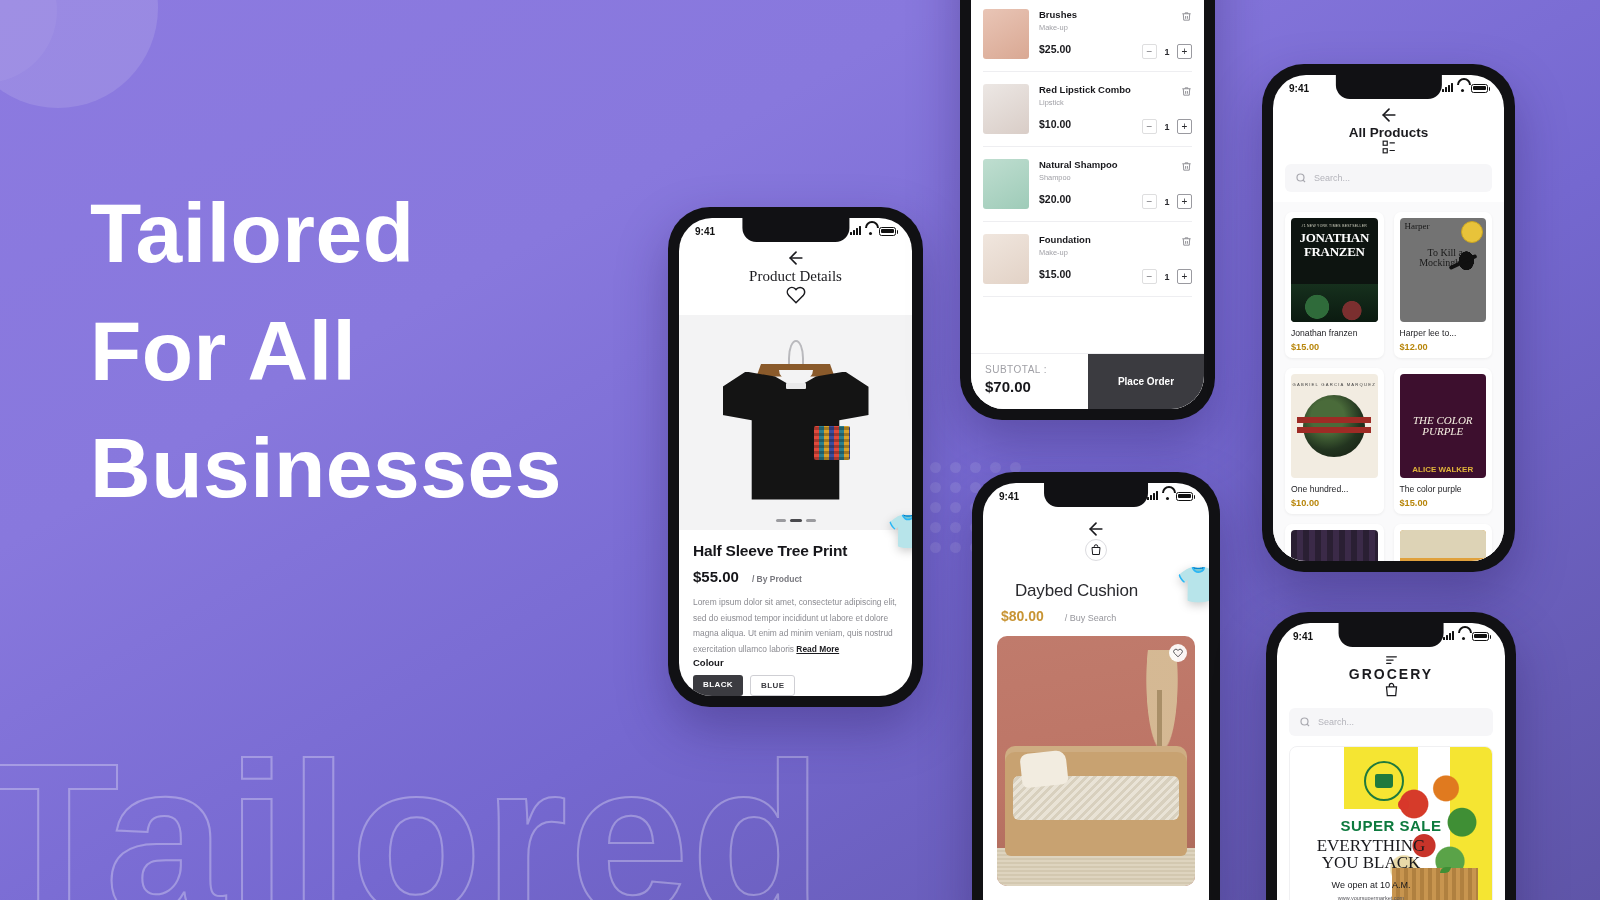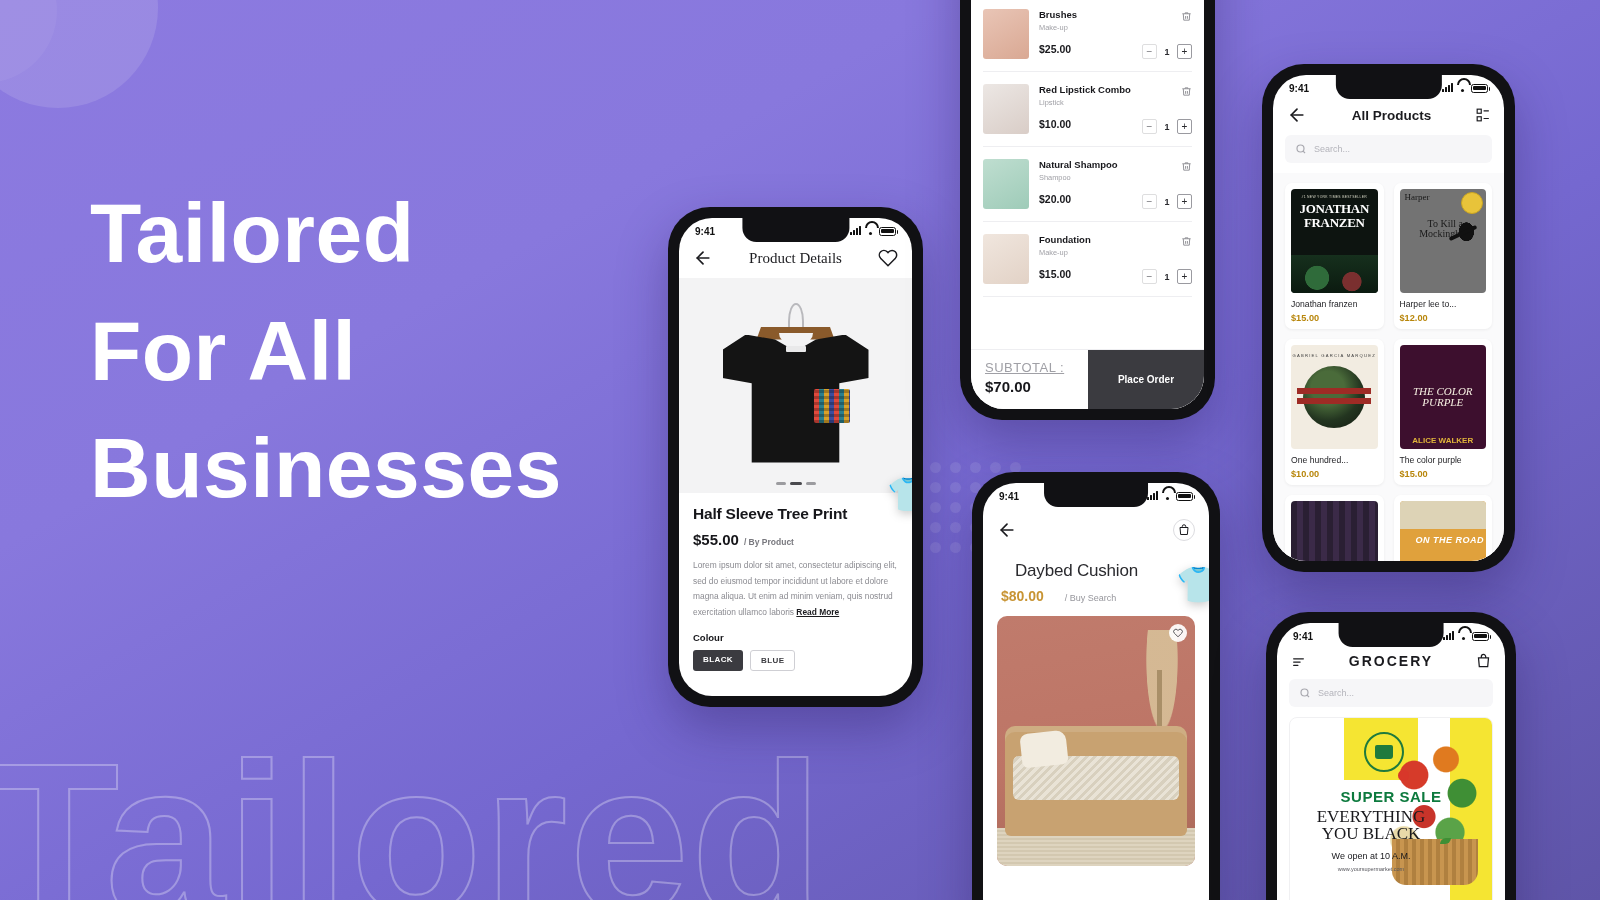--- a/index.html
+++ b/index.html
@@ -121,20 +121,21 @@
     content:""; position:absolute; inset:1.2px; background:#111; border-radius:1px;
   }
   .batt::after{
     content:""; position:absolute; right:-3px; top:2.5px;
     width:1.5px; height:4px; background:#111; border-radius:0 1px 1px 0;
   }
 
   .appbar {
     display:flex; align-items:center; justify-content:space-between;
     padding: 4px 14px 10px;
+    flex-direction: column;
   }
   .appbar .title { font-size: 14px; font-weight: 600; color: #1b1b1f; }
   .ico { width: 20px; height: 20px; display:flex; align-items:center; justify-content:center; color:#1b1b1f; }
   .ico svg { width: 100%; height: 100%; }
 
   
   #phone-product { left: 668px; top: 207px; width: 255px; height: 500px; }
   #phone-product .title { font-family:"Liberation Serif", serif; font-size:15px; font-weight:400; }
   .pd-hero {
     position: relative;
@@ -178,26 +179,26 @@
   }
   .pd-dots{
     position:absolute; left:50%; bottom:8px; transform:translateX(-50%);
     display:flex; gap:4px; align-items:center;
   }
   .pd-dots i{ display:block; width:10px; height:3px; border-radius:2px; background:#9b9b9f; }
   .pd-dots i.on{ background:#4a4a4e; width:12px; }
 
   .pd-body { padding: 12px 14px 0; position: relative; }
   .pd-name { font-size: 15.5px; font-weight: 700; color:#16161a; letter-spacing:-.2px; }
-  .pd-pricerow { margin-top: 8px; display:flex; align-items:baseline; gap:5px; }
+  .pd-pricerow { margin-top: 8px; display:flex; align-items:baseline; gap:13px; }
   .pd-price { font-size: 15px; font-weight: 600; color:#16161a; }
   .pd-by { font-size: 8.5px; color:#78787e; font-weight:600; }
   .pd-desc { margin-top: 10px; font-size: 8.4px; line-height: 1.85; color:#8b8b91; }
   .pd-readmore { color:#1b1b1f; font-weight:700; text-decoration: underline; }
-  .pd-colour-label { margin-top: 12px; font-size: 9.5px; font-weight:700; color:#16161a; }
+  .pd-colour-label { font-size: 9.5px; font-weight:700; color:#16161a; }
   .pd-swatches { margin-top: 7px; display:flex; gap:7px; }
   .sw {
     font-size: 8px; font-weight: 700; letter-spacing:.4px;
     padding: 5px 10px; border-radius: 3px;
   }
   .sw.dark { background:#3b3b40; color:#fff; }
   .sw.light { background:#fff; color:#3b3b40; border:1px solid #cfcfd4; }
 
   .sticker-shirt {
     position: absolute;
@@ -233,21 +234,21 @@
   }
   .qbtn.plus { border-color:#9a9aa0; color:#2a2a2e; }
   .qnum { font-size: 9px; color:#2a2a2e; font-weight:600; min-width:6px; text-align:center; }
   .cart-footer {
     position:absolute; left:0; right:0; bottom:0;
     border-top: 1px solid #eeeef1;
     display:flex; align-items:stretch; justify-content:space-between;
     background:#fff;
   }
   .cart-sub { padding: 10px 14px 14px; }
-  .cart-sub .lbl { font-size: 13px; color:#a0a0a6; letter-spacing:.5px;text-decoration:underline; }
+  .cart-sub .lbl { font-size: 10px; color:#a0a0a6; letter-spacing:.5px; }
   .cart-sub .amt { font-size: 15px; font-weight:700; color:#18181c; margin-top:3px; }
   .place-order {
     background:#3b3b40; color:#fff;
     font-size: 10px; font-weight:600;
     display:flex; align-items:center; justify-content:center;
     width: 116px;
   }
 
   
   #phone-all { left: 1262px; top: 64px; width: 253px; height: 508px; }

